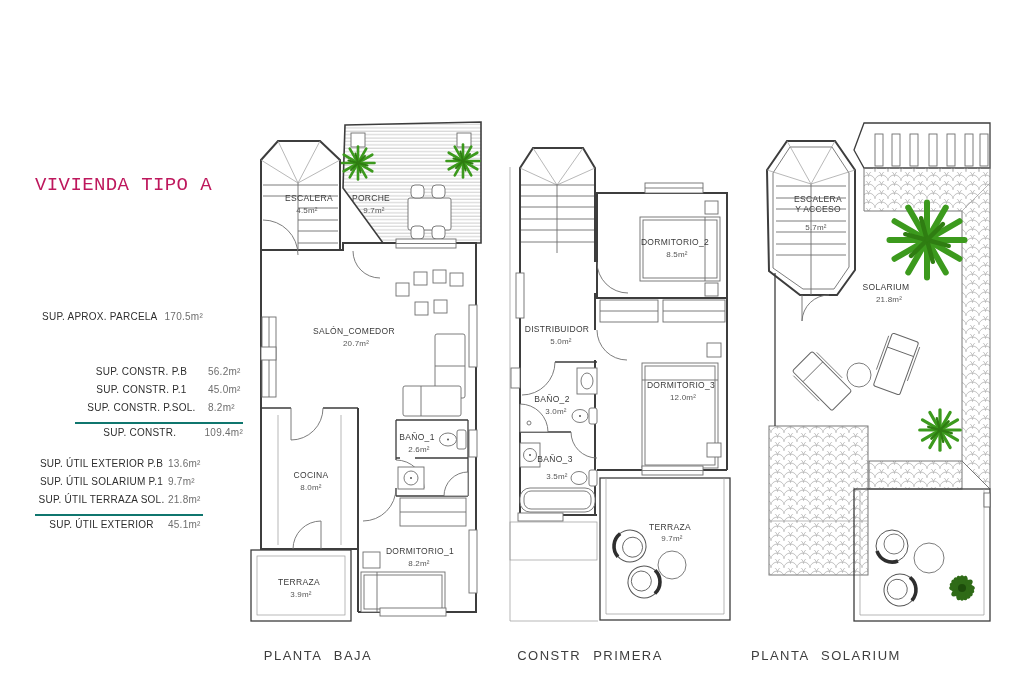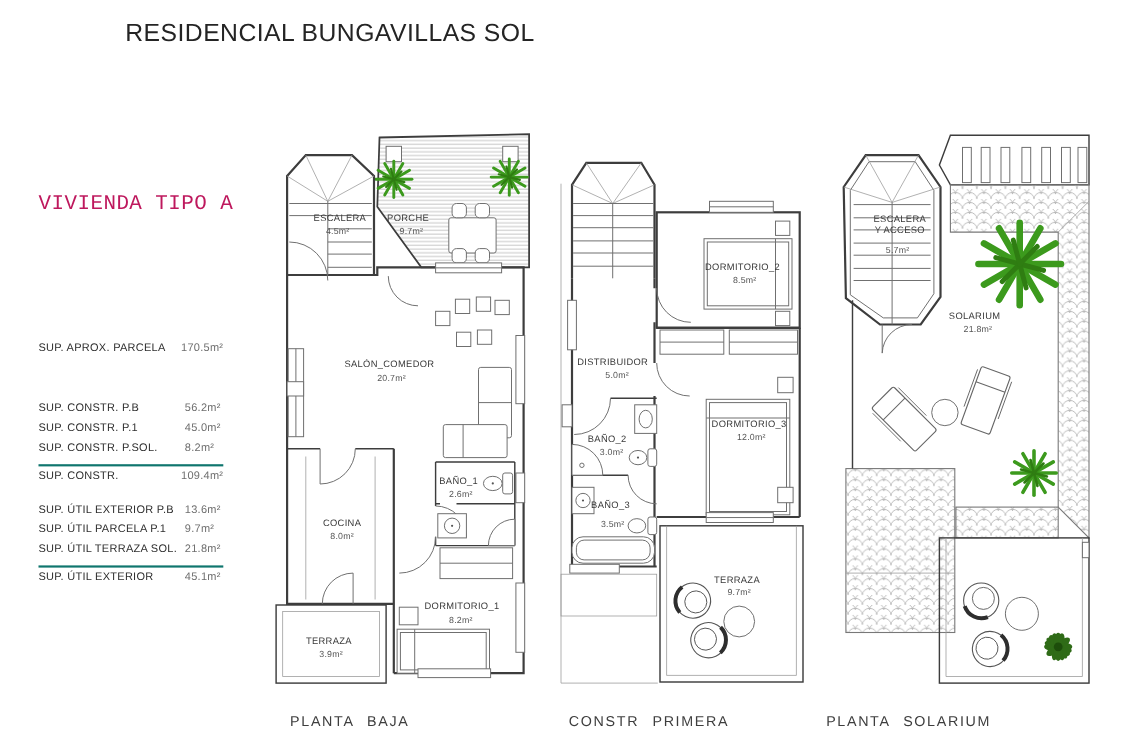--- a/index.html
+++ b/index.html
@@ -1,26 +1,26 @@
 <!DOCTYPE html>
 <html><head>
 <meta charset="utf-8">
 <style>
   html,body{margin:0;padding:0;background:#fff;}
   #stage{position:relative;width:1024px;height:684px;background:#ffffff;overflow:hidden;
          font-family:"Liberation Sans",sans-serif;color:#2e2e2e;}
   .title{position:absolute;left:60px;top:14px;width:480px;text-align:center;
          font-size:22.5px;line-height:31px;color:#242424;letter-spacing:.4px;}
   .vivienda{position:absolute;left:35px;top:174px;font-size:19px;color:#be185d;letter-spacing:.4px;font-family:Liberation Mono, monospace;}
-  .srow{display:flex;align-items:baseline;height:18px;font-size:10px;letter-spacing:.25px;}
+  .srow{display:flex;align-items:baseline;height:18px;font-size:10px;letter-spacing:.25px;text-align:center;}
   .srow .lbl{width:133px;color:#2e2e2e;white-space:nowrap;}
   .srow .val{color:#6e6e6e;white-space:nowrap;}
   .sgroup{position:absolute;left:35px;width:168px;}
   #parcela{top:311px;}
-  #constr{top:366px;}
+  #constr{top:366px;margin-left:40px;}
   #util{top:458px;}
   .sumline{border-bottom:2px solid #0f766e;padding-bottom:2px;margin-bottom:3px;}
   .plan{position:absolute;}
   .plan-caption{position:absolute;top:648px;width:160px;text-align:center;font-size:13px;
                 color:#3e3e3e;letter-spacing:1.5px;word-spacing:7px;white-space:nowrap;}
   svg .rl{font-family:"Liberation Sans",sans-serif;font-size:8.5px;fill:#3a3a3a;
           letter-spacing:.3px;text-anchor:middle;}
   svg .ra{font-family:"Liberation Sans",sans-serif;font-size:8px;fill:#565656;
           letter-spacing:.2px;text-anchor:middle;}
   svg .wall{stroke:#3d3d3d;stroke-width:2;fill:none;}
@@ -28,21 +28,20 @@
   svg .thin{stroke:#6e6e6e;stroke-width:.9;fill:#fff;}
   svg .thinn{stroke:#6e6e6e;stroke-width:.9;fill:none;}
   svg .lite{stroke:#9a9a9a;stroke-width:.7;fill:none;}
 </style>
 </head>
 <body>
 
 <div id="stage">
 
   <div class="title">
-    <div>RESIDENCIAL BUNGAVILLAS SOL</div>
   </div>
 
   <div class="vivienda">VIVIENDA TIPO A</div>
 
   <div class="sgroup" id="parcela">
     <div class="srow">
       <span class="lbl">SUP.  APROX.  PARCELA</span>
       <span class="val">170.5m²</span>
     </div>
   </div>
@@ -65,21 +64,21 @@
       <span class="val">109.4m²</span>
       </div>
   </div>
 
   <div class="sgroup" id="util">
     <div class="srow">
       <span class="lbl">SUP.  ÚTIL  EXTERIOR  P.B</span>
       <span class="val">13.6m²</span>
       </div>
     <div class="srow">
-      <span class="lbl">SUP.  ÚTIL  PARCELA  P.1</span>
+      <span class="lbl">SUP.  ÚTIL  SOLARIUM  P.1</span>
       <span class="val">9.7m²</span>
       </div>
     <div class="srow sumline">
       <span class="lbl">SUP.  ÚTIL  TERRAZA  SOL.</span>
       <span class="val">21.8m²</span>
       </div>
     <div class="srow">
       <span class="lbl">SUP.  ÚTIL  EXTERIOR</span>
       <span class="val">45.1m²</span>
       </div>

